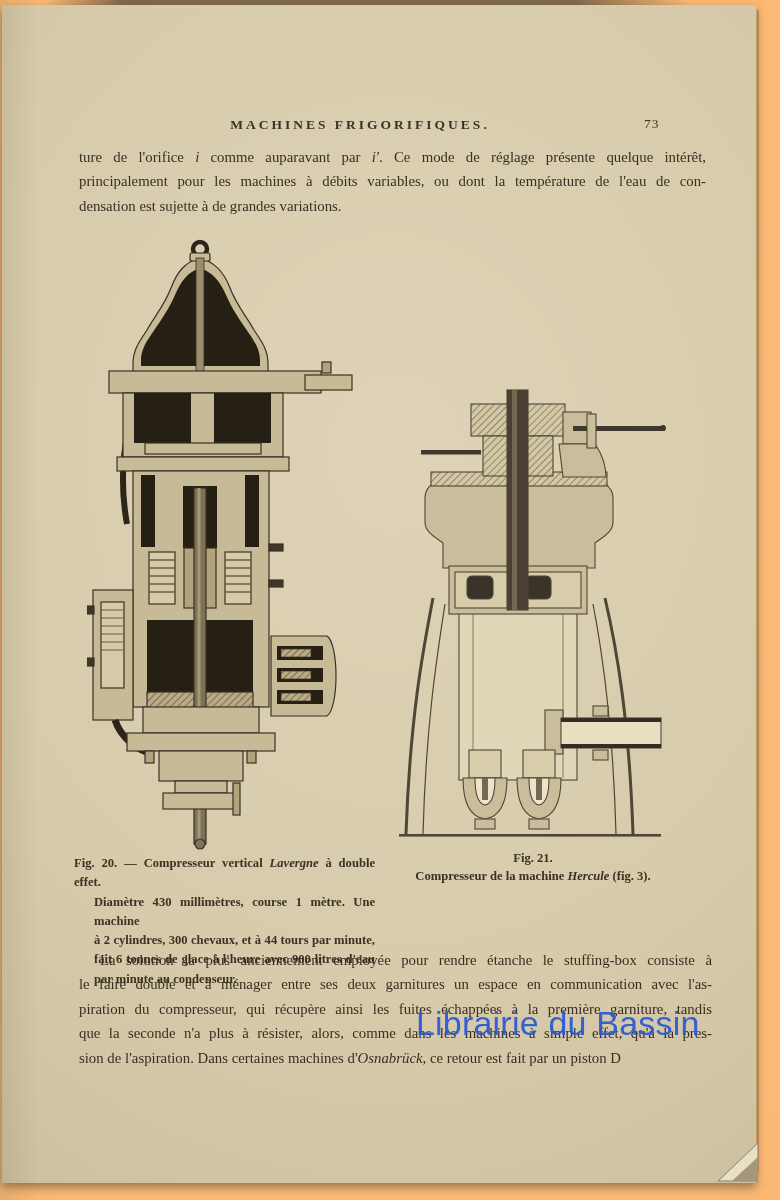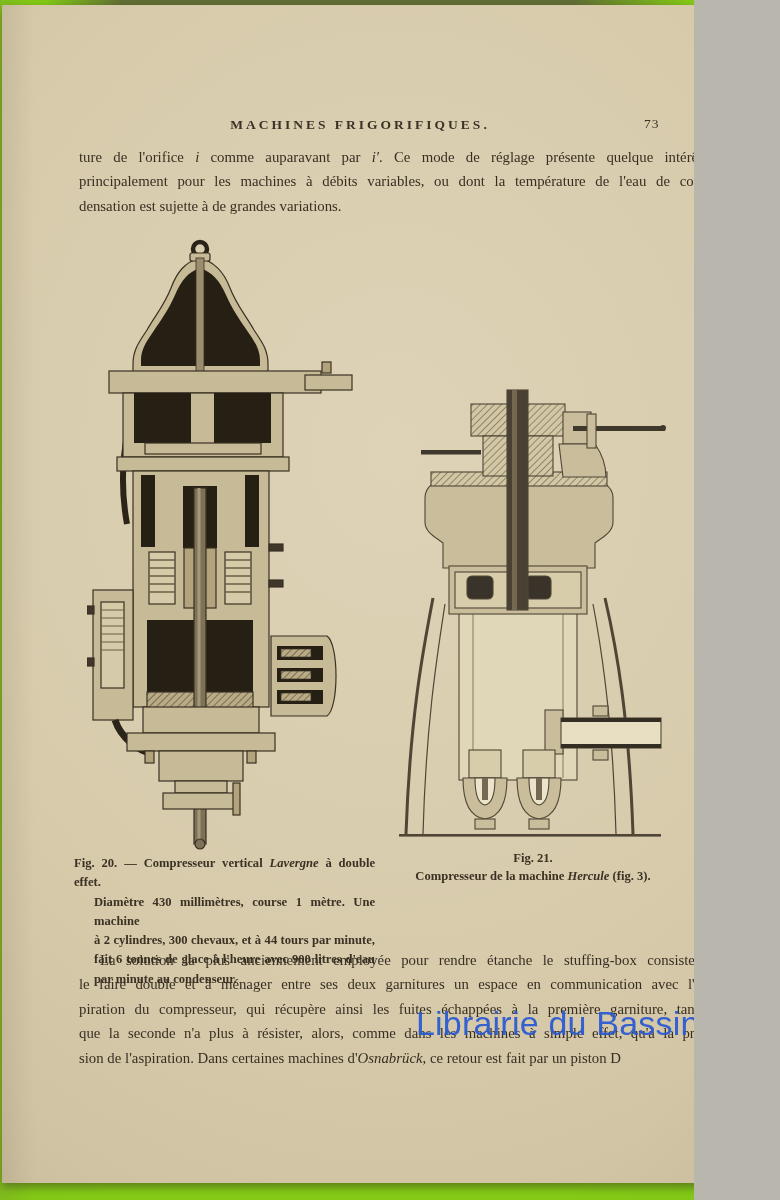--- a/index.html
+++ b/index.html
@@ -1,17 +1,17 @@
 <!DOCTYPE html>
 <html><head>
 <meta charset="utf-8">
 <style>
   html,body{margin:0;padding:0;background:#b9b6ad;}
-  .stage{position:relative;width:694px;height:1200px;overflow:hidden;
-         background:#84cc16;font-family:"Liberation Serif","DejaVu Serif",serif;}
+  .stage{position:relative;width:780px;height:1200px;overflow:hidden;
+         background:#fdba74;font-family:"Liberation Serif","DejaVu Serif",serif;}
   
   .page{position:absolute;left:2px;top:5px;width:754px;height:1178px;
         background:radial-gradient(115% 85% at 52% 38%, #ded3b7 0%, #d7cbac 52%, #cbbd9c 100%);
         box-shadow:0 4px 9px rgba(50,45,30,.5);}
   .top-strip{position:absolute;left:45px;top:0;width:645px;height:5px;
         background:linear-gradient(90deg,rgba(85,80,62,0) 0%,#55503e 12%,#55503e 82%,rgba(85,80,62,0) 100%);
         opacity:.75;}
   .edge-line{position:absolute;left:757px;top:10px;width:2px;height:1162px;background:#6e6a5a;opacity:.45;}
   .vignette{position:absolute;inset:0;pointer-events:none;z-index:4;
         background:radial-gradient(130% 110% at 50% 45%, rgba(0,0,0,0) 55%, rgba(90,78,50,.14) 100%),

